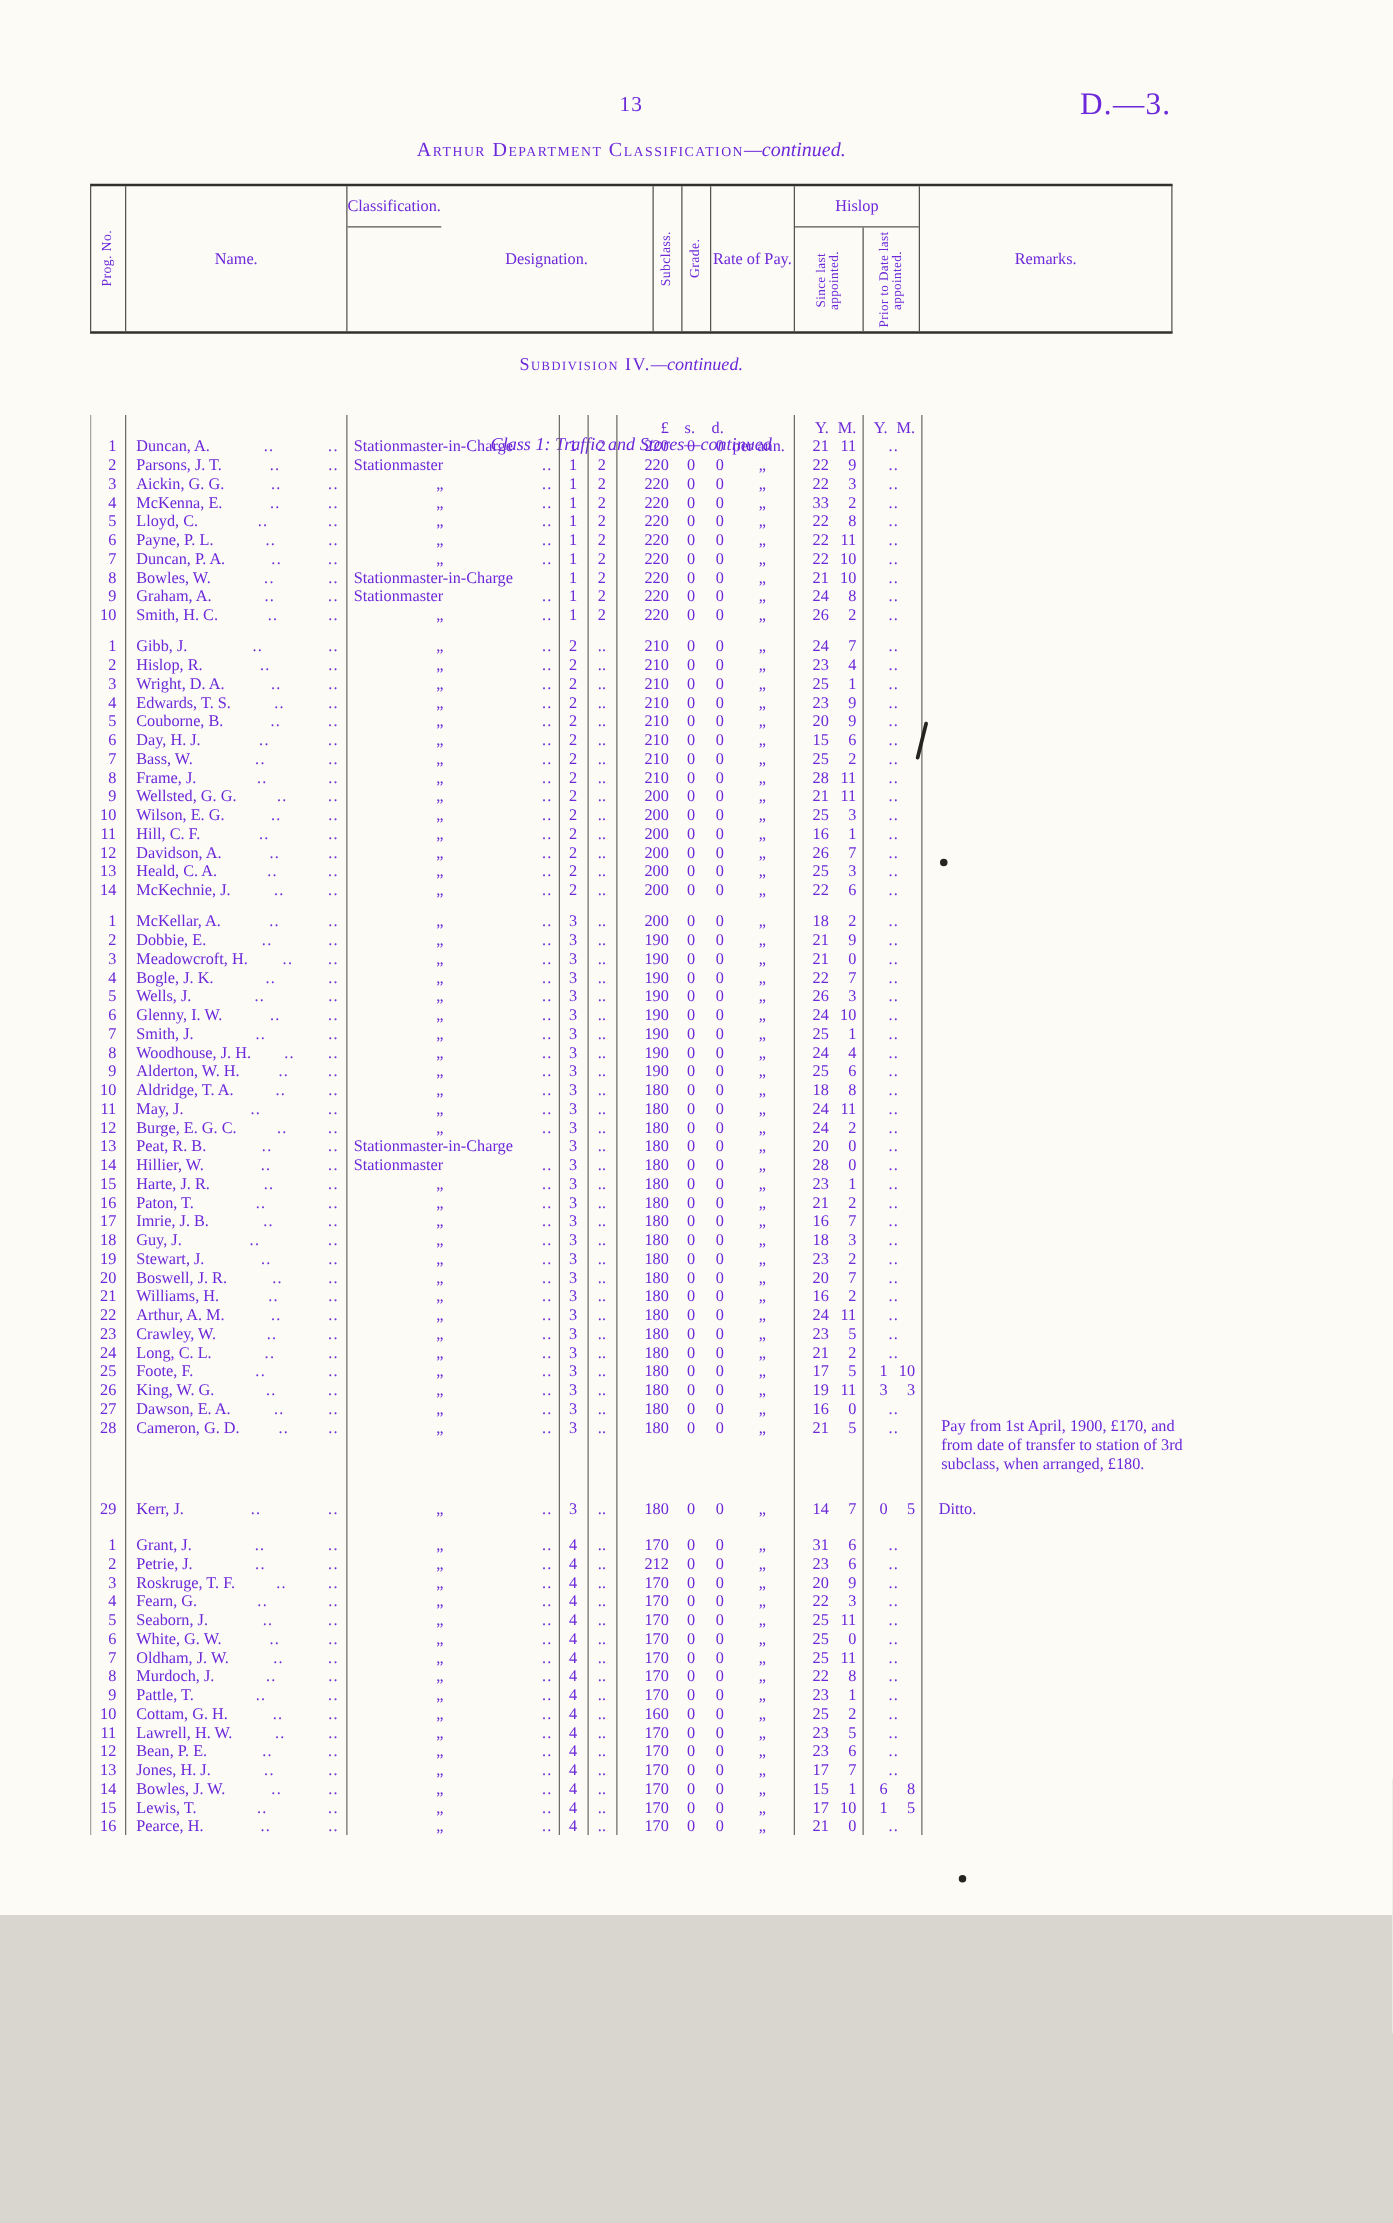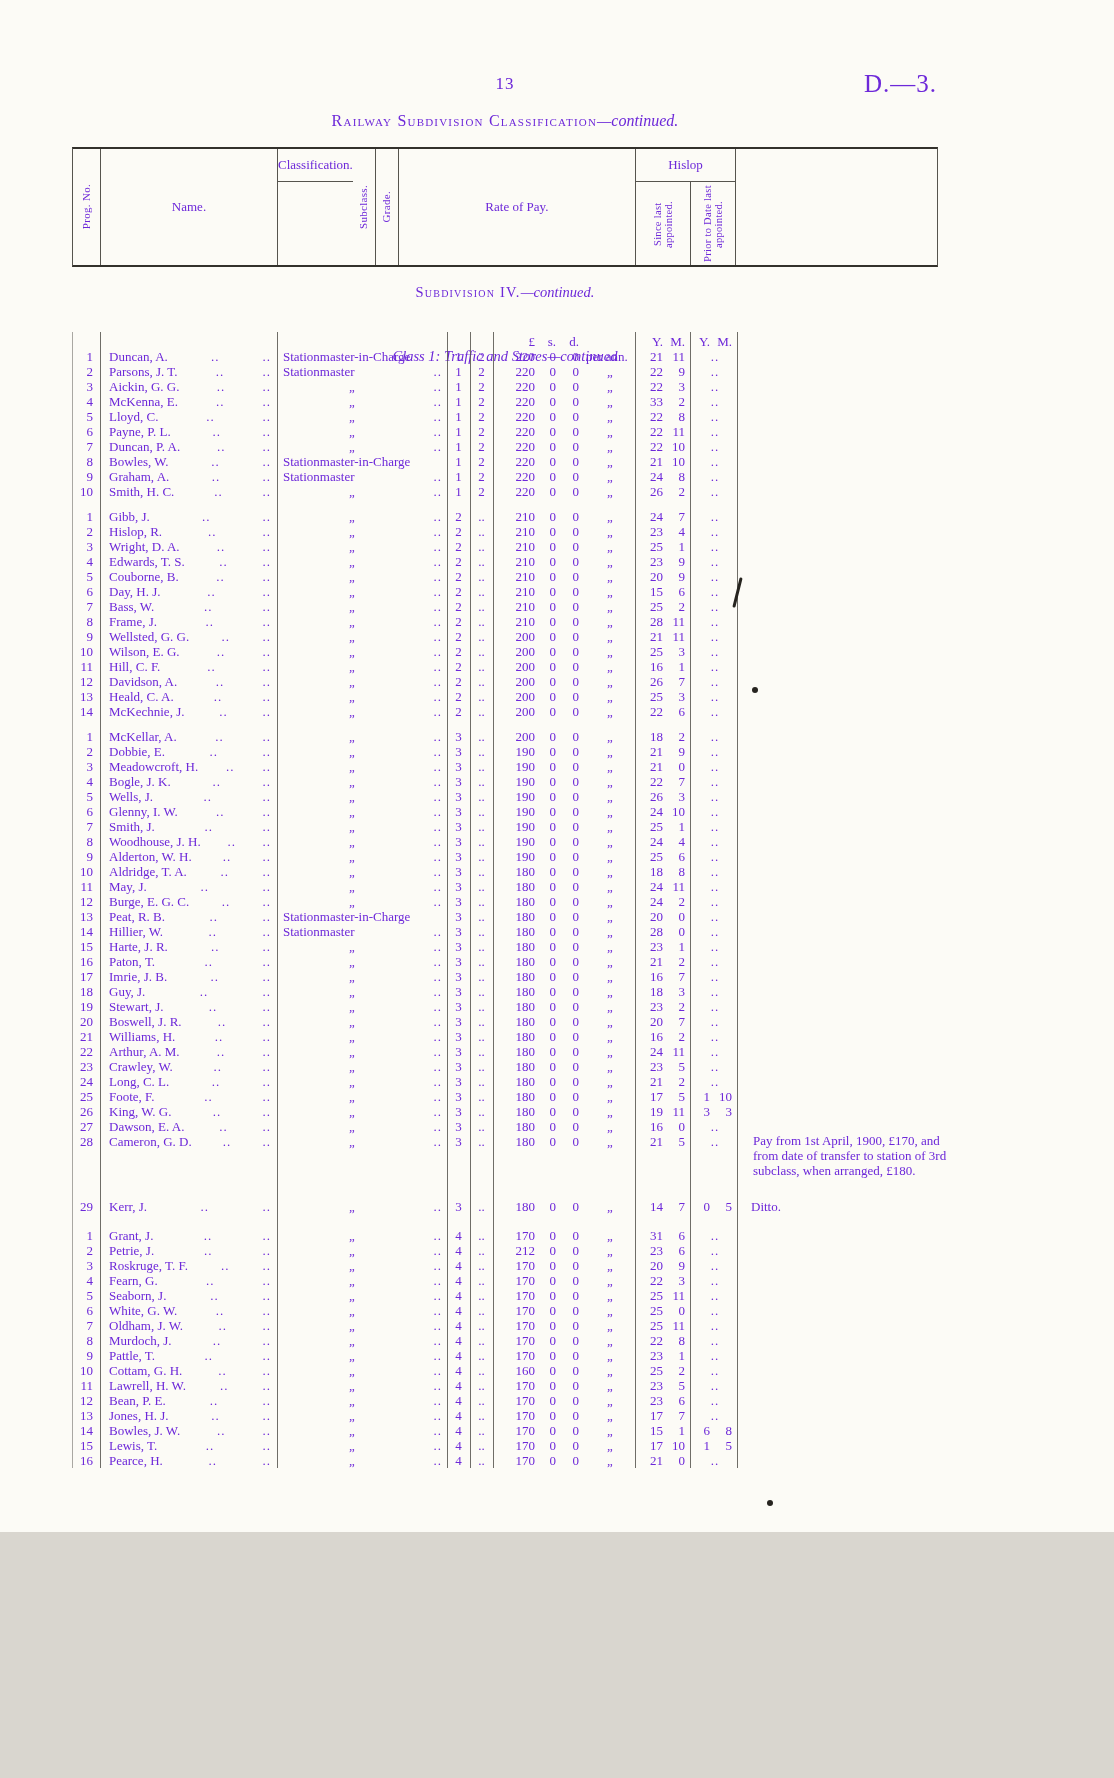--- a/index.html
+++ b/index.html
@@ -85,33 +85,36 @@
 </style>
 </head>
 <body>
 
 <div class="page">
 
   <div class="pageno">13</div>
   <div class="docref">D.—3.</div>
 
   <div class="title">
-    <span class="sc">Railway Subdivision Classification</span><span class="it">—continued.</span>
+    <span class="sc">Arthur Department Classification</span><span class="it">—continued.</span>
   </div>
 
   <div class="hdr">
     <div class="hc hprog">
       <span class="vert">Prog. No.</span>
     </div>
     <div class="hc hname">
       <span>Name.</span>
     </div>
     <div class="hc hclassif">
       <div class="htop">Classification.</div>
       <div class="hsub">
+        <div class="hdes">
+          <span>Designation.</span>
+        </div>
         <div class="hrot">
           <span class="vert">Subclass.</span>
         </div>
         <div class="hrot">
           <span class="vert">Grade.</span>
         </div>
         <div class="hpay">
           <span>Rate of Pay.</span>
         </div>
       </div>
@@ -119,20 +122,23 @@
     <div class="hc hservice">
       <div class="htop">Hislop</div>
       <div class="hsub">
         <div class="hsince">
           <span class="vert vsm">Since last appointed.</span>
         </div>
         <div class="hprior">
           <span class="vert vsm">Prior to Date last appointed.</span>
         </div>
       </div>
+    </div>
+    <div class="hc hremarks">
+      <span>Remarks.</span>
     </div>
   </div>
 
   <div class="subdiv">
     <span class="sc">Subdivision IV.</span><span class="it">—continued.</span>
   </div>
   <div class="classline">Class 1: Traffic and Stores—continued</div>
 
   <div class="tbody">
     <div class="vlines">

